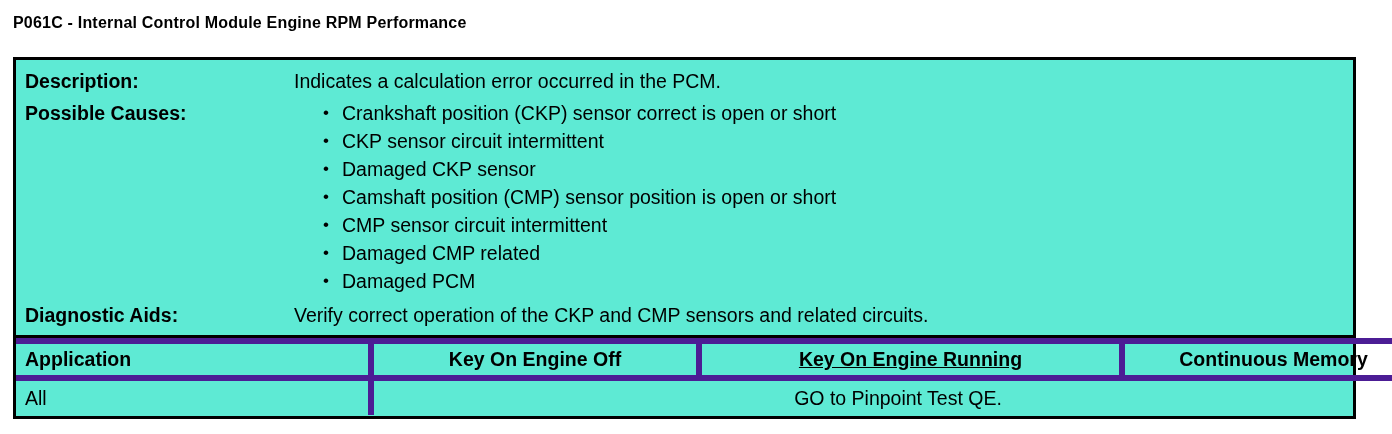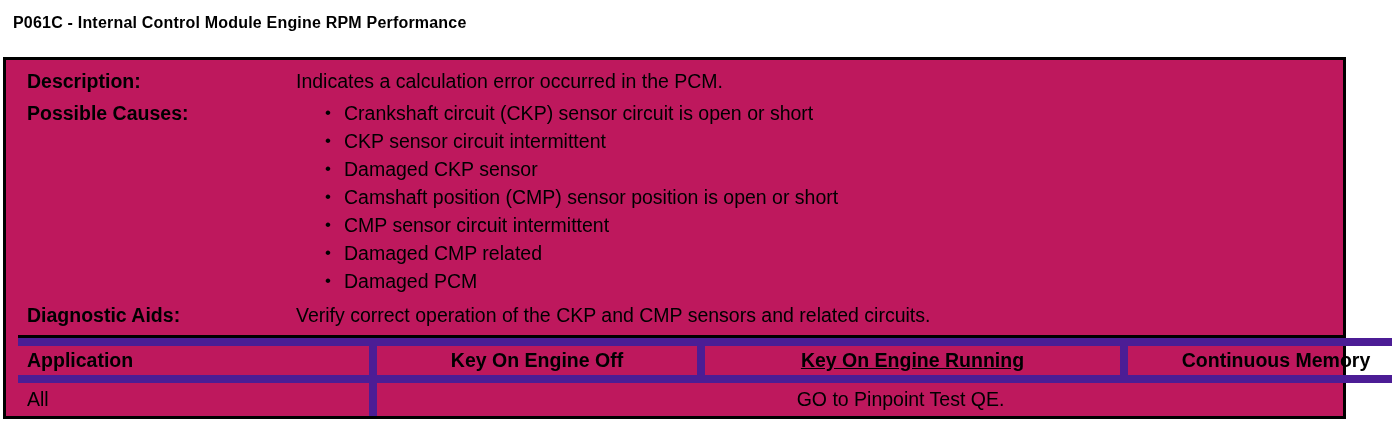--- a/index.html
+++ b/index.html
@@ -31,28 +31,27 @@
     font-size: 16px;
     font-weight: bold;
     letter-spacing: 0.2px;
     white-space: nowrap;
     line-height: 30px;
   }
 
   
   .dtc-block {
     position: absolute;
-    left: 3px;
+    left: 13px;
     top: 57px;
     width: 1343px;
     height: 362px;
     box-sizing: border-box;
     border: 3px solid #000000;
-    background: #be185d;
-    padding-left: 12px;
+    background: #5eead4;
   }
 
   
   .info-section {
     box-sizing: border-box;
     border-bottom: 3px solid #000000;
     padding: 0;
   }
 
   .info-row {
@@ -103,21 +102,21 @@
   }
 
   
   .app-table {
     width: 100%;
     border-collapse: collapse;
     table-layout: fixed;
   }
   .app-table th,
   .app-table td {
-    border: 8px solid #4c1d95;
+    border: 6px solid #4c1d95;
     box-sizing: border-box;
     height: 37px;
     padding: 0 8px;
     font-size: 19.5px;
     vertical-align: middle;
   }
   .app-table thead th {
     font-weight: bold;
     text-align: center;
   }
@@ -161,21 +160,21 @@
         <div class="info-label">Description:</div>
         <div class="info-value">Indicates a calculation error occurred in the PCM.</div>
       </div>
 
       <div class="info-row row-causes">
         <div class="info-label">Possible Causes:</div>
         <div class="info-value">
           <ul class="cause-list">
             <li>
               <span class="bullet">•</span>
-              <span>Crankshaft circuit (CKP) sensor circuit is open or short</span>
+              <span>Crankshaft position (CKP) sensor correct is open or short</span>
             </li>
             <li>
               <span class="bullet">•</span>
               <span>CKP sensor circuit intermittent</span>
             </li>
             <li>
               <span class="bullet">•</span>
               <span>Damaged CKP sensor</span>
             </li>
             <li>

